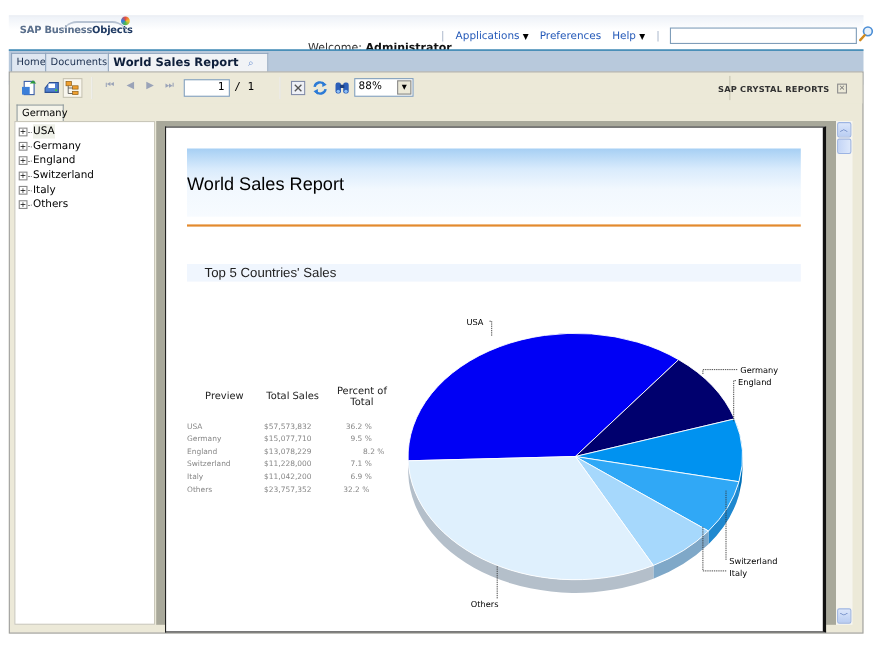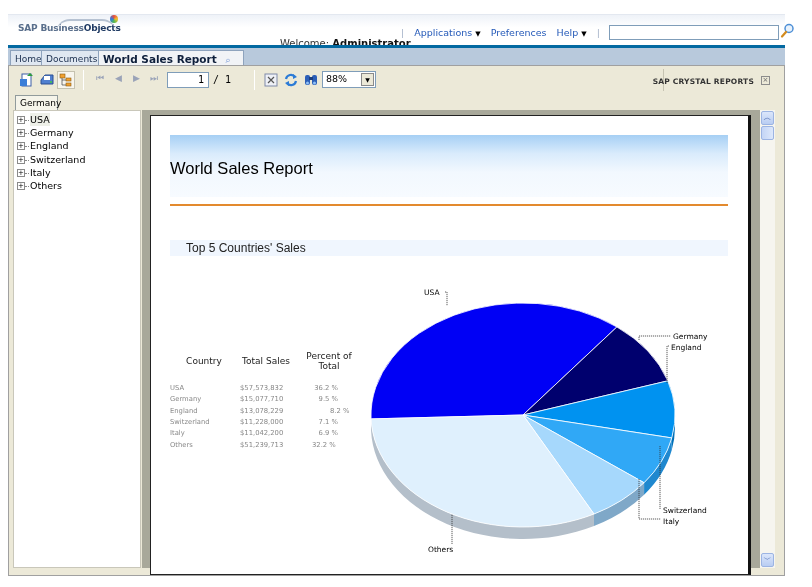--- a/index.html
+++ b/index.html
@@ -14,21 +14,21 @@
   .logo-ball { position: absolute; left: 92px; top: -8px; width: 8px; height: 8px; border-radius: 50%; background: conic-gradient(#e84c3d, #f5c230, #4fb94f, #2f7be6, #e84c3d); }
   .welcome { position: absolute; left: 272px; top: 23px; font-size: 10px; color: #333; }
   .welcome b { color: #111; }
   .navlinks { position: absolute; left: 393px; top: 12px; font-size: 9.5px; color: #2459b8; display: flex; gap: 10px; align-items: center; }
   .navlinks .sep { color: #a5b2c8; }
   .navlinks .caret { font-size: 7px; color: #000; }
   .search-input { position: absolute; left: 601px; top: 10px; width: 170px; height: 15px; border: 1px solid #7f9db9; background: #fff; }
   .search-icon { position: absolute; left: 772px; top: 8px; width: 14px; height: 16px; }
 
   
-  .tabbar { position: absolute; left: 8px; top: 45px; width: 777px; height: 32px; background: #b8c9dc; border-top: 3px solid #0369a1; }
+  .tabbar { position: absolute; left: 8px; top: 45px; width: 777px; height: 32px; background: #b8c9dc; border-top: 1px solid #0369a1; }
   .tab { position: absolute; top: 2px; height: 18px; border: 1px solid #8ea3bd; border-bottom: none; background: #dfe7f1; font-size: 9px; color: #1b2f4f; padding: 3px 4px 0 4px; }
   .tab.active { background: #f1f3f6; font-weight: bold; font-size: 10.5px; padding-top: 2px; color: #0e1f3b; }
   .tab-icon { display: inline-block; font-size: 9px; color: #6a8ed0; margin-left: 5px; font-weight: normal; }
 
   
   .viewer { position: absolute; left: 8px; top: 65px; width: 777px; height: 511px; background: #ece9d8; border: 1px solid #a0a0a0; }
   .toolbar { position: absolute; left: 0; top: 0; width: 100%; height: 28px; background: #ece9d8; }
   .tb-icon { position: absolute; top: 6px; width: 16px; height: 16px; display: flex; align-items: center; justify-content: center; font-size: 12px; }
   .tb-sep { position: absolute; top: 4px; width: 1px; height: 20px; background: #b9b7a8; border-right: 1px solid #fff; }
   .nav-arrow { position: absolute; top: 7px; font-size: 9px; color: #9aa3b8; }
@@ -209,21 +209,21 @@
       </div>
 
     <div class="page-area">
       <div class="page">
         <div class="hdr-band"></div>
         <div class="report-title">World Sales Report</div>
         <div class="orange-rule"></div>
         <div class="section-band"></div>
         <div class="section-title">Top  5 Countries' Sales</div>
 
-        <div class="tbl-head" style="left:33px; top:240px; width:40px;">Country</div>
+        <div class="tbl-head" style="left:33px; top:240px; width:40px;">Preview</div>
         <div class="tbl-head" style="left:85px; top:240px; width:60px;">Total Sales</div>
         <div class="tbl-head" style="left:152px; top:235px; width:52px;">Percent of Total</div>
         <div id="tbl-rows">
             <div class="tbl-row" style="top: 268px;">
               <span style="left:0">USA</span>
               <span style="left:70px">$57,573,832</span>
               <span style="left:142px; width:26px; text-align:right">36.2 %</span>
             </div>
             <div class="tbl-row" style="top: 279.3px;">
               <span style="left:0">Germany</span>
@@ -240,21 +240,21 @@
               <span style="left:70px">$11,228,000</span>
               <span style="left:142px; width:26px; text-align:right">7.1 %</span>
             </div>
             <div class="tbl-row" style="top: 313.2px;">
               <span style="left:0">Italy</span>
               <span style="left:70px">$11,042,200</span>
               <span style="left:142px; width:26px; text-align:right">6.9 %</span>
             </div>
             <div class="tbl-row" style="top: 324.5px;">
               <span style="left:0">Others</span>
-              <span style="left:70px">$51,239,713</span>
+              <span style="left:70px">$23,757,352</span>
               <span style="left:142px; width:26px; ">32.2 %</span>
             </div>
           </div>
 
         <svg class="chart-svg" id="pie" width="360" height="300">
             <path d="M0.0925942930974486,142.90874363068008 A152,112 0 0 1 0,139 L0,151 A152,112 0 0 0 0.0925942930974486,154.90874363068008 Z" fill="#0000a8"></path>
             <path d="M304,138.99999999999997 A152,112 0 0 1 300.78079796861186,161.92839235565282 L300.78079796861186,173.92839235565282 A152,112 0 0 0 304,150.99999999999997 Z" fill="#0070b8"></path>
             <path d="M300.78079796861186,161.92839235565287 A152,112 0 0 1 273.07799828820873,206.70980920482702 L273.07799828820873,218.70980920482702 A152,112 0 0 0 300.78079796861186,173.92839235565287 Z" fill="#1f88cf"></path>
             <path d="M273.07799828820873,206.70980920482702 A152,112 0 0 1 222.98420314298534,238.0367402825932 L222.98420314298534,250.0367402825932 A152,112 0 0 0 273.07799828820873,218.70980920482702 Z" fill="#7fa8c8"></path>
             <path d="M222.98420314298534,238.0367402825932 A152,112 0 0 1 0.0925942930974486,142.90874363068008 L0.0925942930974486,154.90874363068008 A152,112 0 0 0 222.98420314298534,250.0367402825932 Z" fill="#b4bfca"></path>

